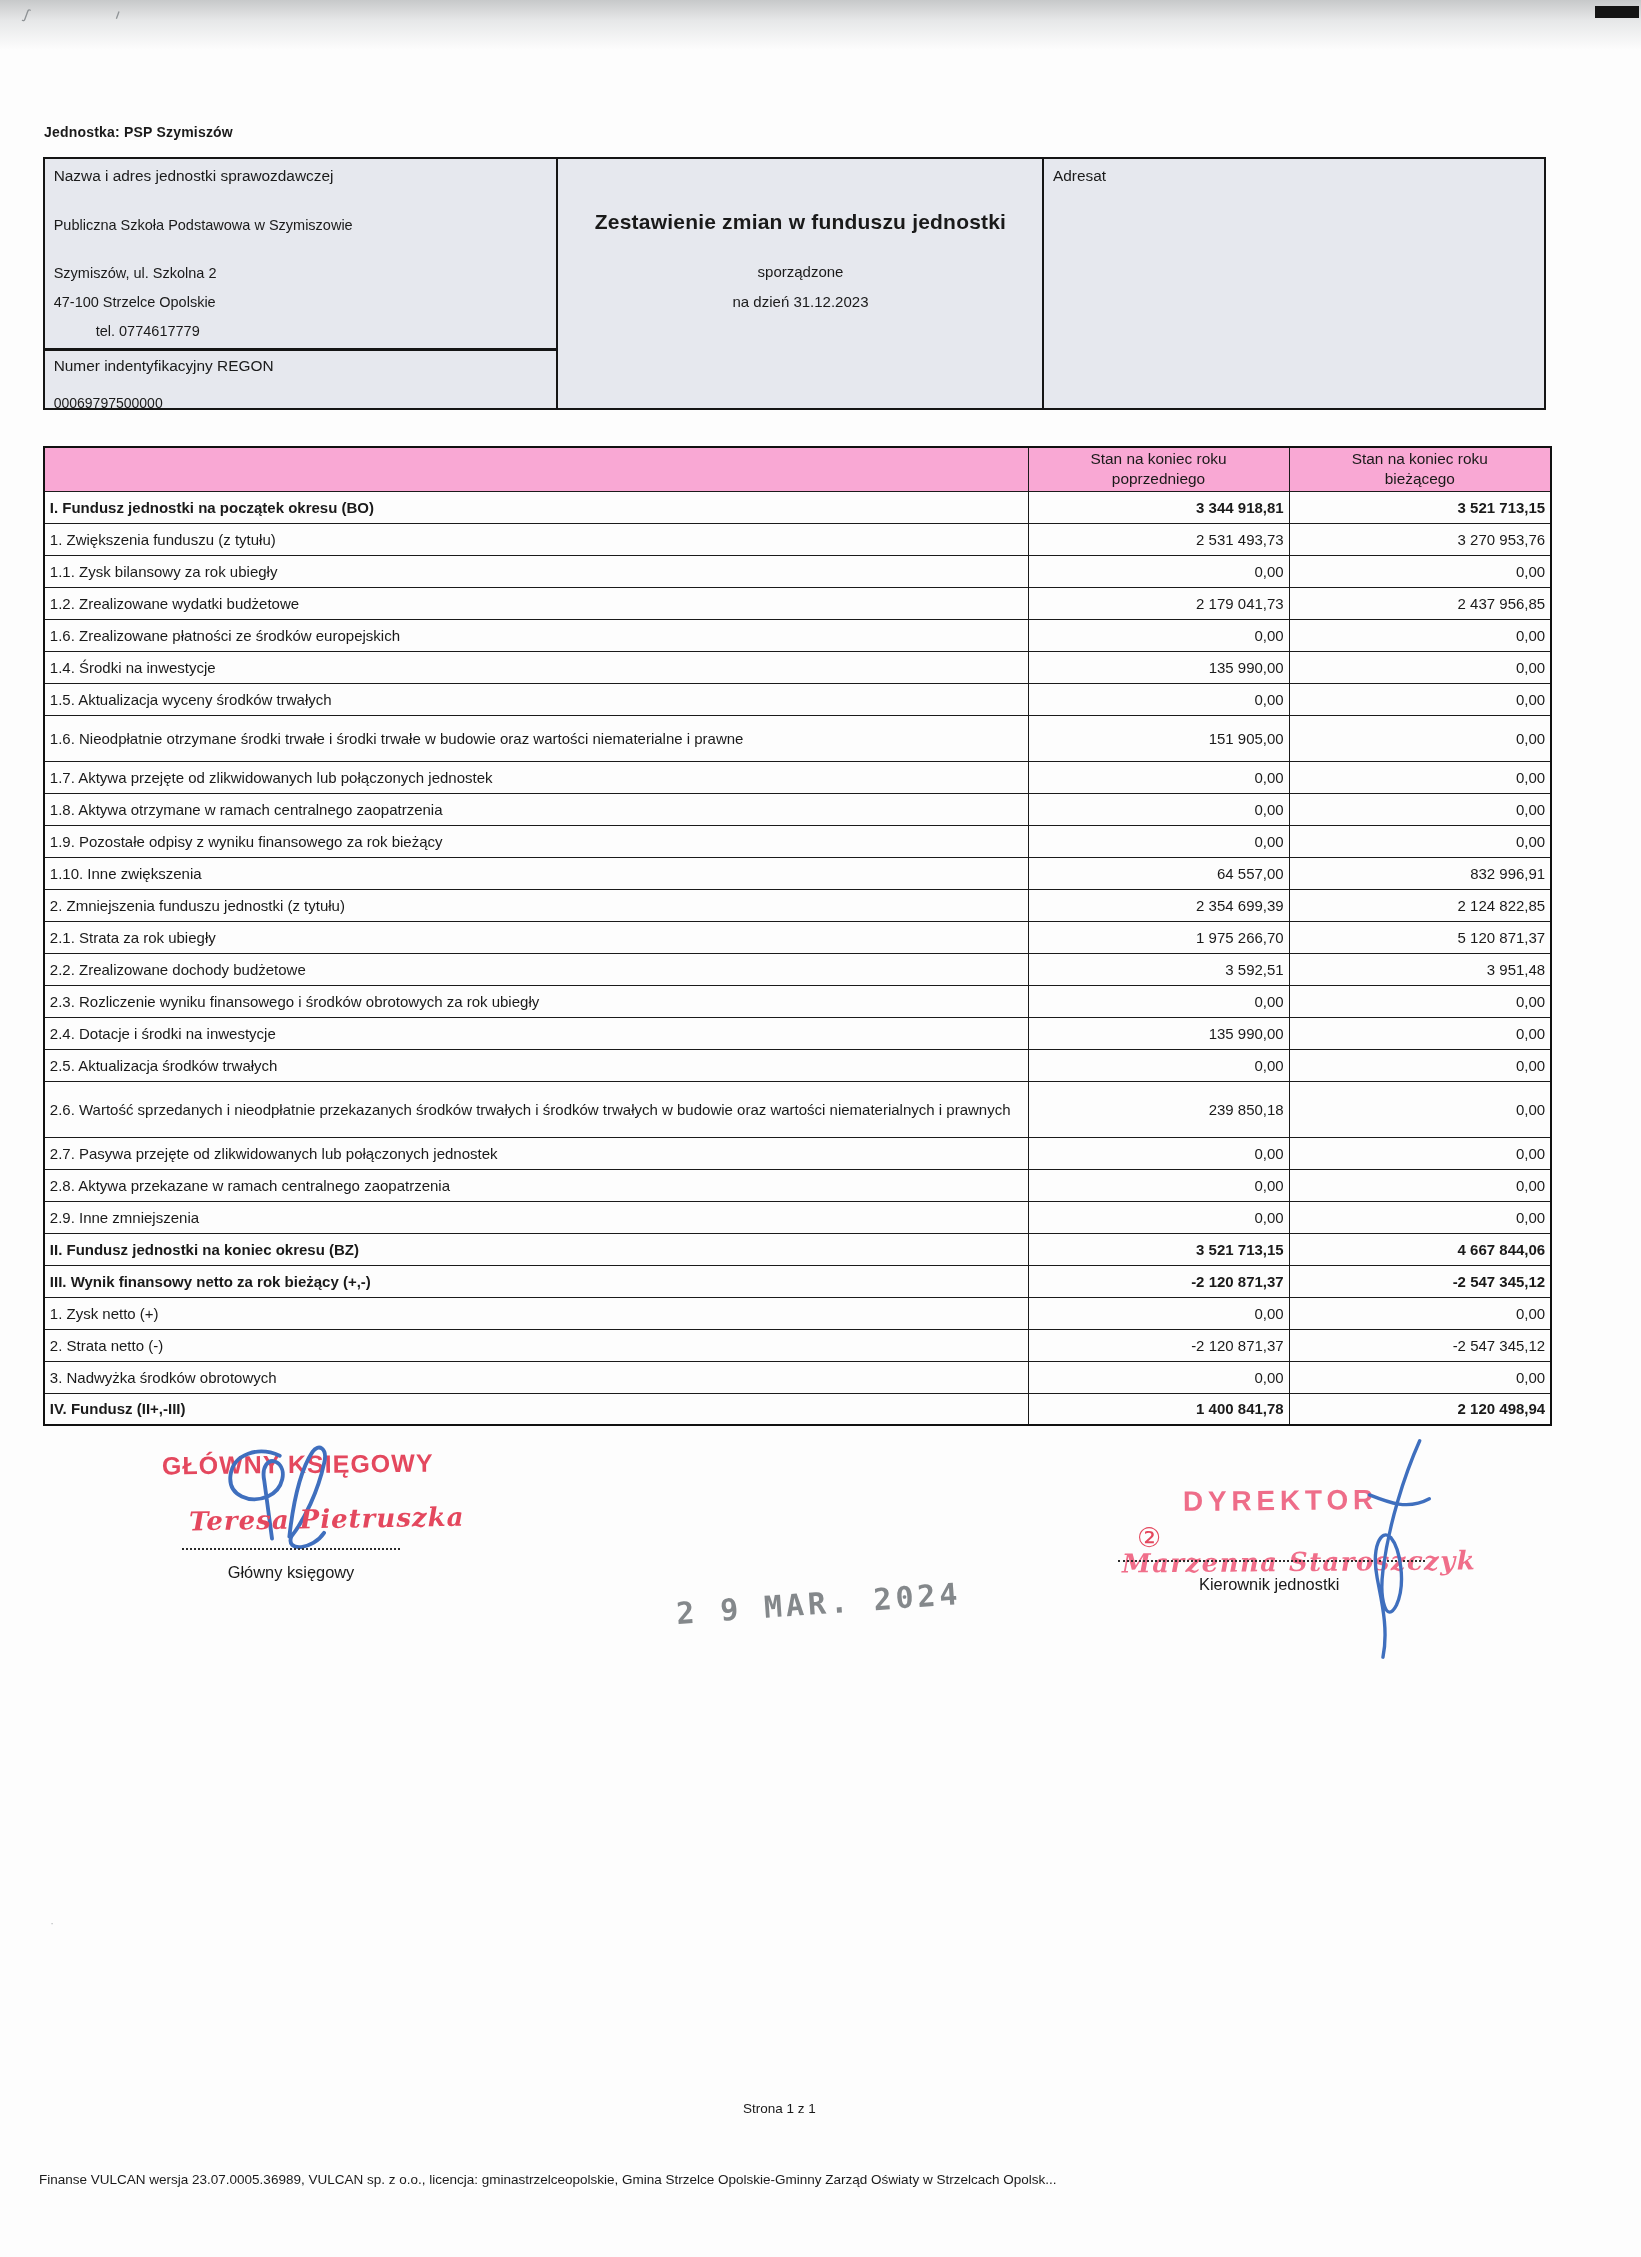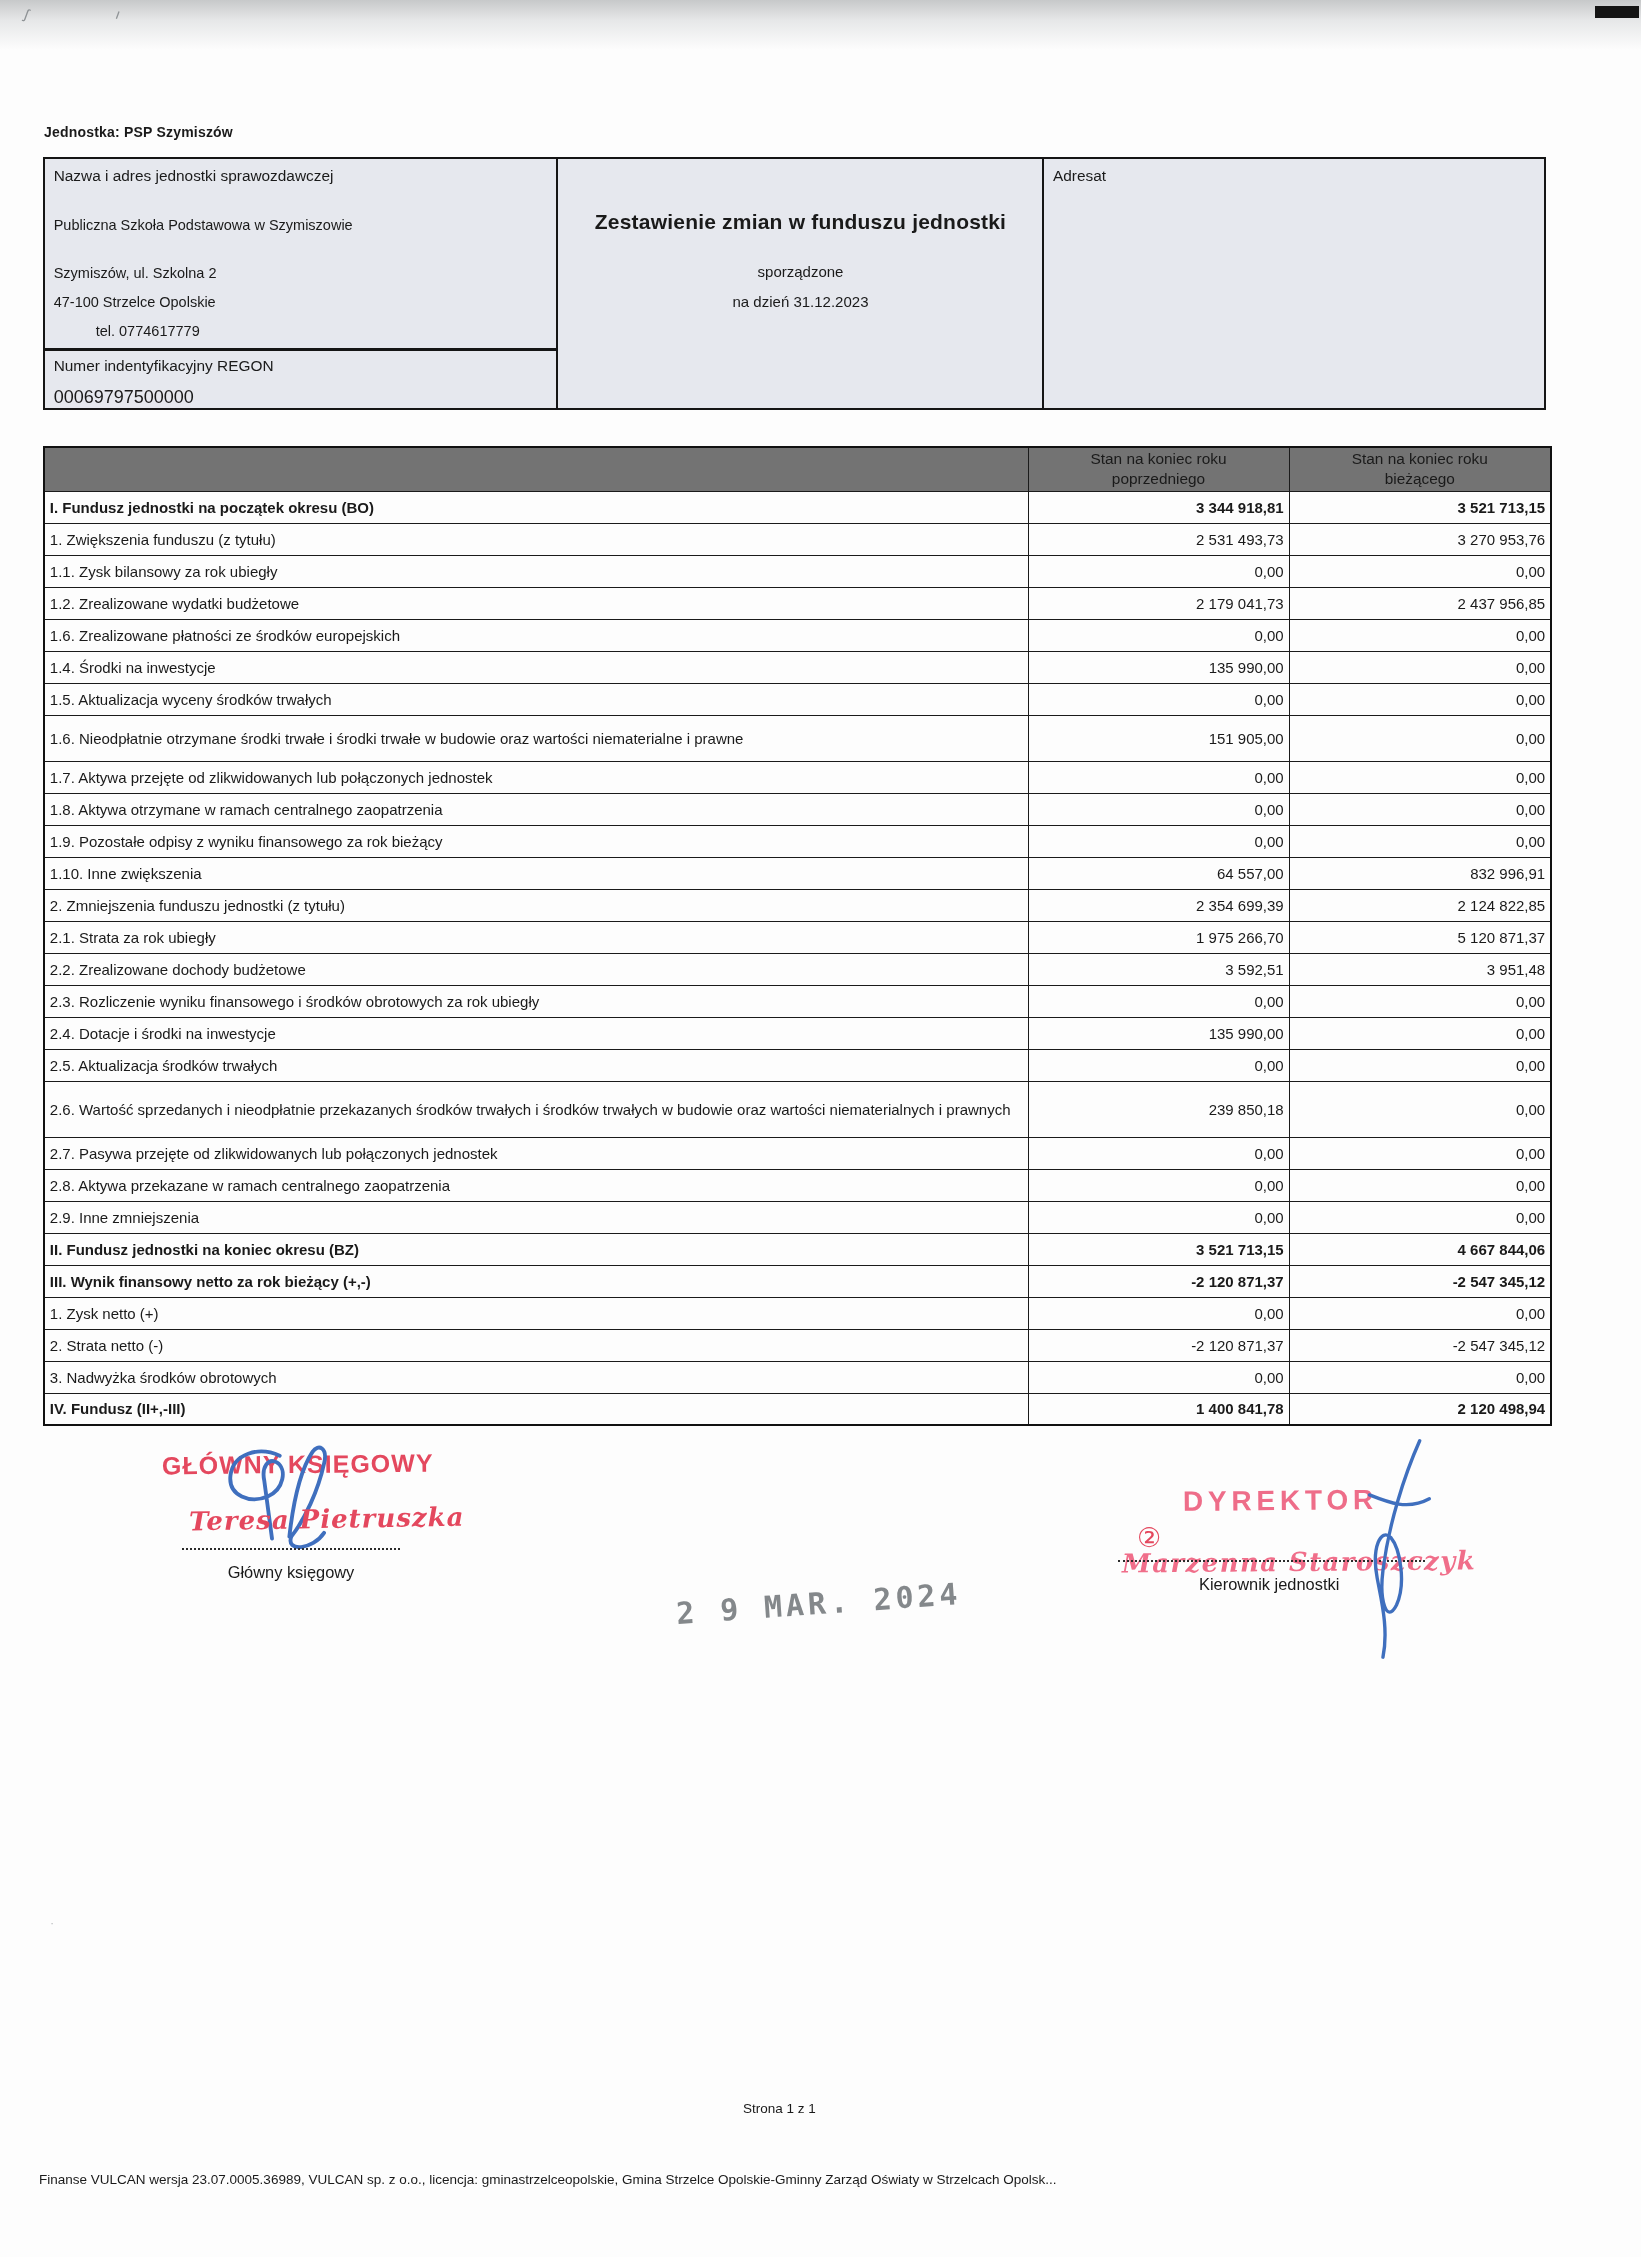--- a/index.html
+++ b/index.html
@@ -39,42 +39,42 @@
   .hdr-v1{left:511px;}
   .hdr-v2{left:997px;}
   .hdr-left-label{position:absolute;left:8.7px;top:7.7px;font-size:15.4px;}
   .addr{position:absolute;left:8.7px;font-size:14.5px;}
   .addr1{top:58px;}
   .addr2{top:106px;}
   .addr3{top:135px;}
   .addr4{top:164px;padding-left:42px;}
   .regon-divider{position:absolute;left:0;top:189px;width:513px;height:2.9px;background:#151515;}
   .regon-label{position:absolute;left:8.7px;top:198px;font-size:15.4px;}
-  .regon-value{position:absolute;left:8.7px;top:228px;font-size:18px;}
+  .regon-value{position:absolute;left:8.7px;top:236px;font-size:14px;}
   .doc-title{
     position:absolute;left:513px;top:51px;width:485px;text-align:center;
     font-size:21px;font-weight:bold;letter-spacing:0.2px;
   }
   .doc-sub1{position:absolute;left:513px;top:104px;width:485px;text-align:center;font-size:15px;}
   .doc-sub2{position:absolute;left:513px;top:134px;width:485px;text-align:center;font-size:15px;}
   .adresat-label{position:absolute;left:1008px;top:7.7px;font-size:15.4px;}
 
   
   .main-table{
     position:absolute;left:43px;top:446px;width:1506px;
     border-collapse:collapse;table-layout:fixed;
     font-size:15px;
   }
   .main-table th,.main-table td{
     border:1.9px solid #1b1b1b;box-sizing:border-box;
     padding:1px 5.8px;vertical-align:middle;
   }
   .main-table{border:2.9px solid #111;}
   .main-table thead th{
-    background:#737373;font-weight:normal;font-size:15.4px;
+    background:#f9a8d4;font-weight:normal;font-size:15.4px;
     height:44px;line-height:20px;text-align:center;
   }
   .main-table td{height:32px;}
   .main-table td.lbl{text-align:left;padding-left:4.8px;}
   .main-table td.num{text-align:right;padding-right:4.8px;}
   .main-table tr.bold td{font-weight:bold;}
   .main-table tr.tall1 td{height:46px;}
   .main-table tr.tall2 td{height:56px;}
 
   

